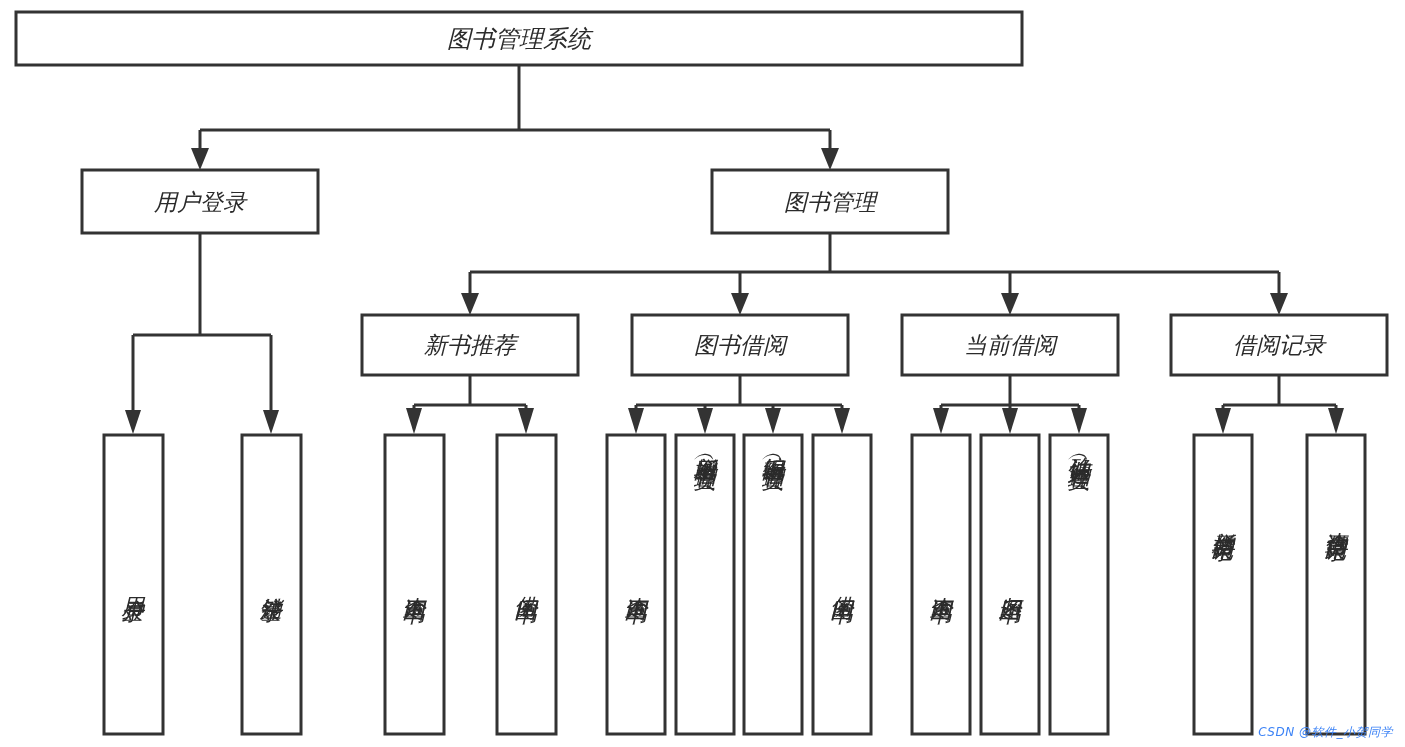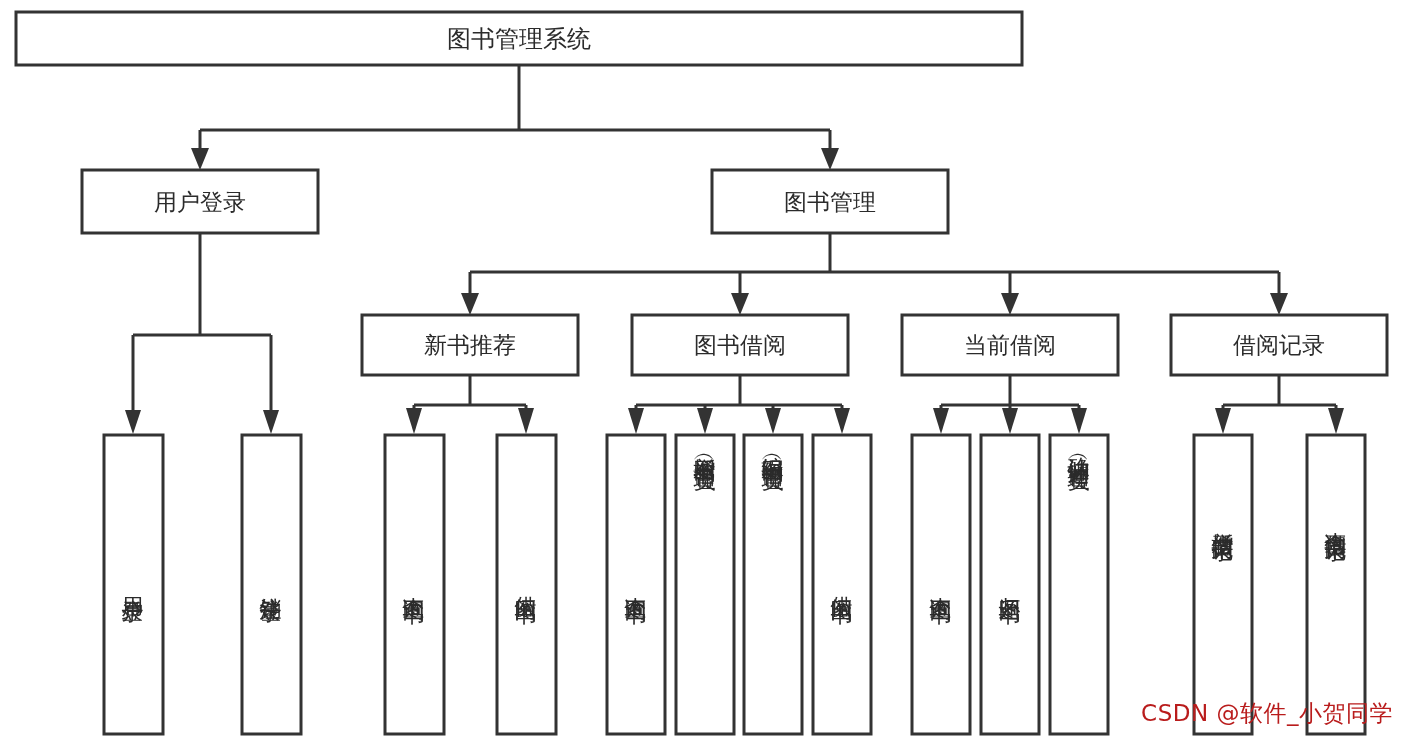--- a/index.html
+++ b/index.html
@@ -1,20 +1,20 @@
 <!DOCTYPE html>
 <html><head>
 <meta charset="utf-8">
 <style>
   html,body{margin:0;padding:0;background:#ffffff;}
   body{
     width:1405px;height:747px;overflow:hidden;
     font-family:"DejaVu Sans","Liberation Sans",sans-serif;
   }
-  #stage{position:relative;width:1405px;height:747px;background:#ffffff;}
+  #stage{position:relative;width:1405px;height:747px;background:#ffffff;font-style:italic;}
   svg#diagram{position:absolute;left:0;top:0;width:1405px;height:747px;display:block;}
 
   .node-rect{fill:#ffffff;stroke:#333333;stroke-width:3;}
   .leaf-rect{fill:#ffffff;stroke:#333333;stroke-width:3;}
   .connector{stroke:#333333;stroke-width:3;fill:none;stroke-linecap:butt;}
   .arrow-head{fill:#333333;stroke:none;}
 
   .node-label{
     font-family:"DejaVu Sans","Liberation Sans",sans-serif;
     font-size:23px;fill:#2b2b2b;text-anchor:middle;dominant-baseline:middle;
@@ -25,23 +25,23 @@
   .leaf-label{
     font-family:"DejaVu Sans","Liberation Sans",sans-serif;
     font-size:22px;fill:#2b2b2b;
     writing-mode:vertical-rl;
     text-orientation:upright;
     letter-spacing:2px;
     text-anchor:middle;
   }
 
   .watermark{
-    position:absolute;right:12px;bottom:18px;
-    font-family:"DejaVu Sans","Liberation Sans",sans-serif;
-    font-size:23px;color:#b91c1c;white-space:nowrap;
+    position:absolute;right:12px;bottom:6px;
+    font-family:"DejaVu Sans","Liberation Sans",sans-serif;
+    font-size:12px;color:#3b82f6;white-space:nowrap;
     letter-spacing:0.5px;pointer-events:none;
   }
 </style>
 </head>
 <body>
 
 <div id="stage">
 
   <svg id="diagram" viewBox="0 0 1405 747">
 

